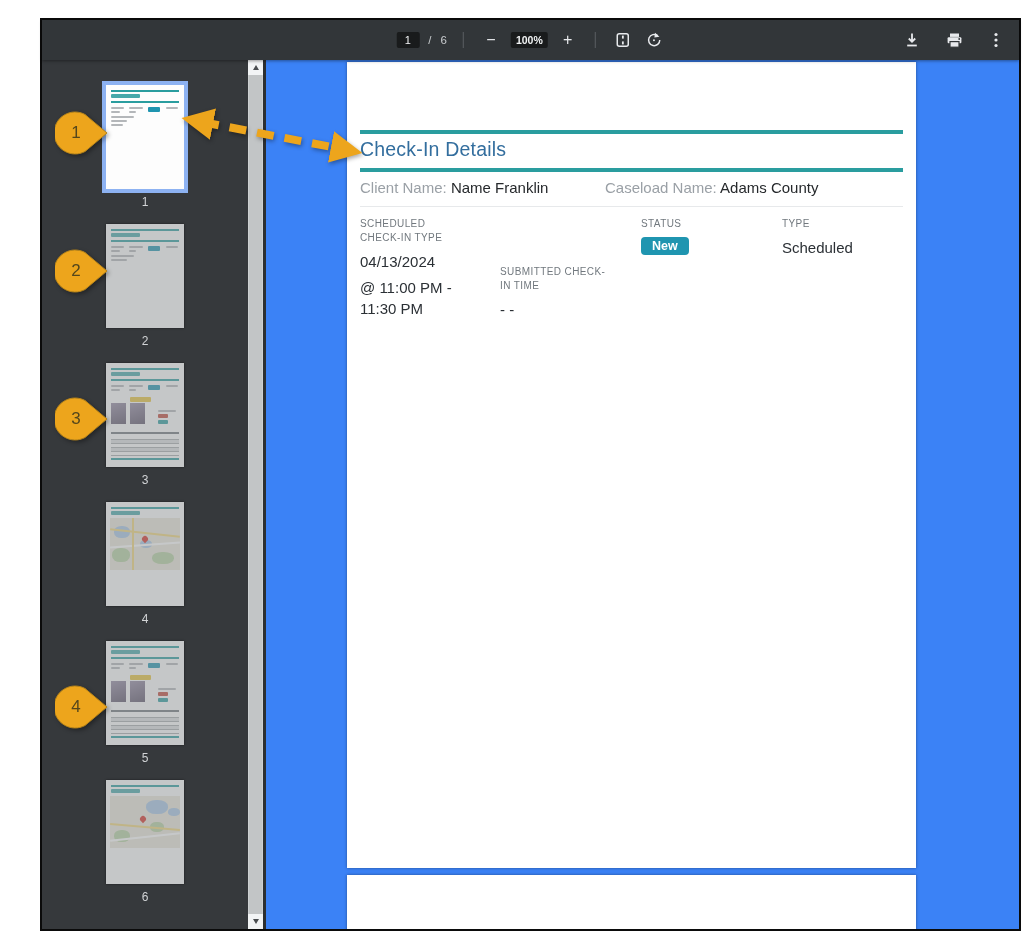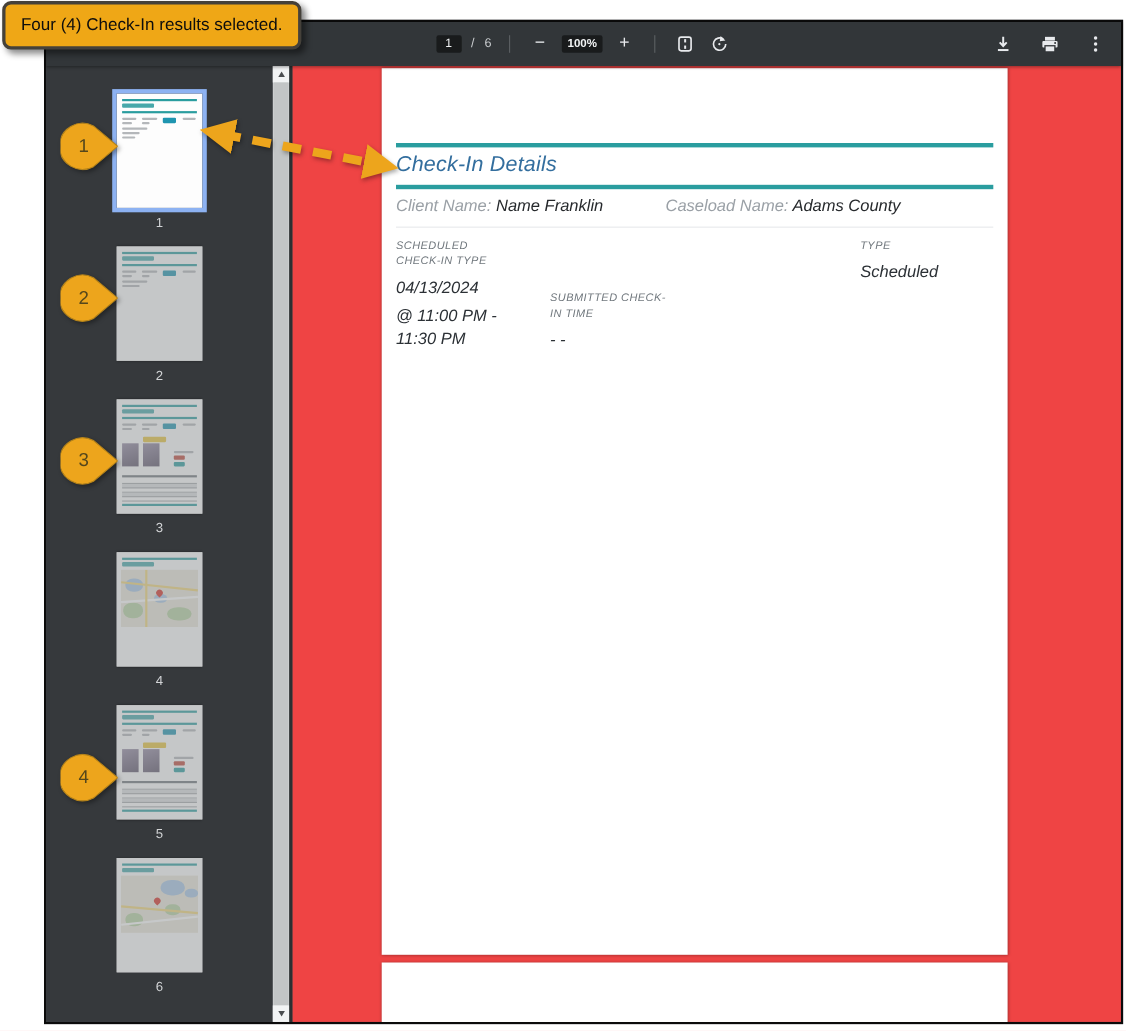--- a/index.html
+++ b/index.html
@@ -85,21 +85,21 @@
   .tri-up { width:0; height:0; border-left:3.5px solid transparent;
             border-right:3.5px solid transparent; border-bottom:5px solid #4a4d50; }
   .tri-down { width:0; height:0; border-left:3.5px solid transparent;
               border-right:3.5px solid transparent; border-top:5px solid #4a4d50; }
   .sb-thumb { position:absolute; left:1px; right:1px; top:15px; bottom:15px;
               background:#c2c5c6; cursor:pointer; }
   .sb-edge { position:absolute; left:221px; top:0; width:3px; bottom:0; background:#2c2f31; }
 
   
   .canvas { position:absolute; left:224px; right:0; top:0; bottom:0;
-            background:#ef4444; overflow:hidden;font-style:italic; }
+            background:#3b82f6; overflow:hidden; }
   .page { position:absolute; background:#ffffff; box-shadow:0 0 3px rgba(0,0,0,.4); }
   .page1 { left:81px; top:2px; width:569px; height:806px; }
   .page2 { left:81px; top:815px; width:569px; height:60px; }
 
   
   .doc-rule { position:absolute; left:13px; right:13px; height:4px; background:#2a9d9f; }
   .rule1 { top:68px; } .rule2 { top:106px; }
   .doc-title { position:absolute; left:13px; top:76px; font-size:19.5px;
                color:#336e9e; letter-spacing:.2px; }
   .client-row { position:absolute; left:13px; right:13px; top:117px; font-size:15px; }
@@ -443,34 +443,37 @@
               <span class="tline t-gap">@ 11:00 PM -</span>
               <span class="tline">11:30 PM</span>
             </div>
           </div>
 
           <div class="f-col f-c2">
             <div class="f-label">SUBMITTED CHECK-IN TIME</div>
             <div class="f-value">- -</div>
           </div>
 
+          <div class="f-col f-c3">
+            <div class="f-label">STATUS</div>
+            <div class="status-badge">New</div>
+          </div>
 
           <div class="f-col f-c4">
             <div class="f-label">TYPE</div>
             <div class="f-value">Scheduled</div>
           </div>
         </div>
 
         <div class="page page2"></div>
       </div>
 
     </div>
   </div>
 
-  <div class="callout">Four (4) Check-In results selected.</div>
 
   <div class="marker m1">
     <svg viewBox="0 0 52 44">
         <path d="M52,22 L30,3.5 A21,21 0 1,0 30,40.5 Z" fill="#eda51c" stroke="#b5831a" stroke-width="1"></path>
       </svg>
     <span class="marker-num">1</span>
   </div>
   <div class="marker m2">
     <svg viewBox="0 0 52 44">
         <path d="M52,22 L30,3.5 A21,21 0 1,0 30,40.5 Z" fill="#eda51c" stroke="#b5831a" stroke-width="1"></path>

